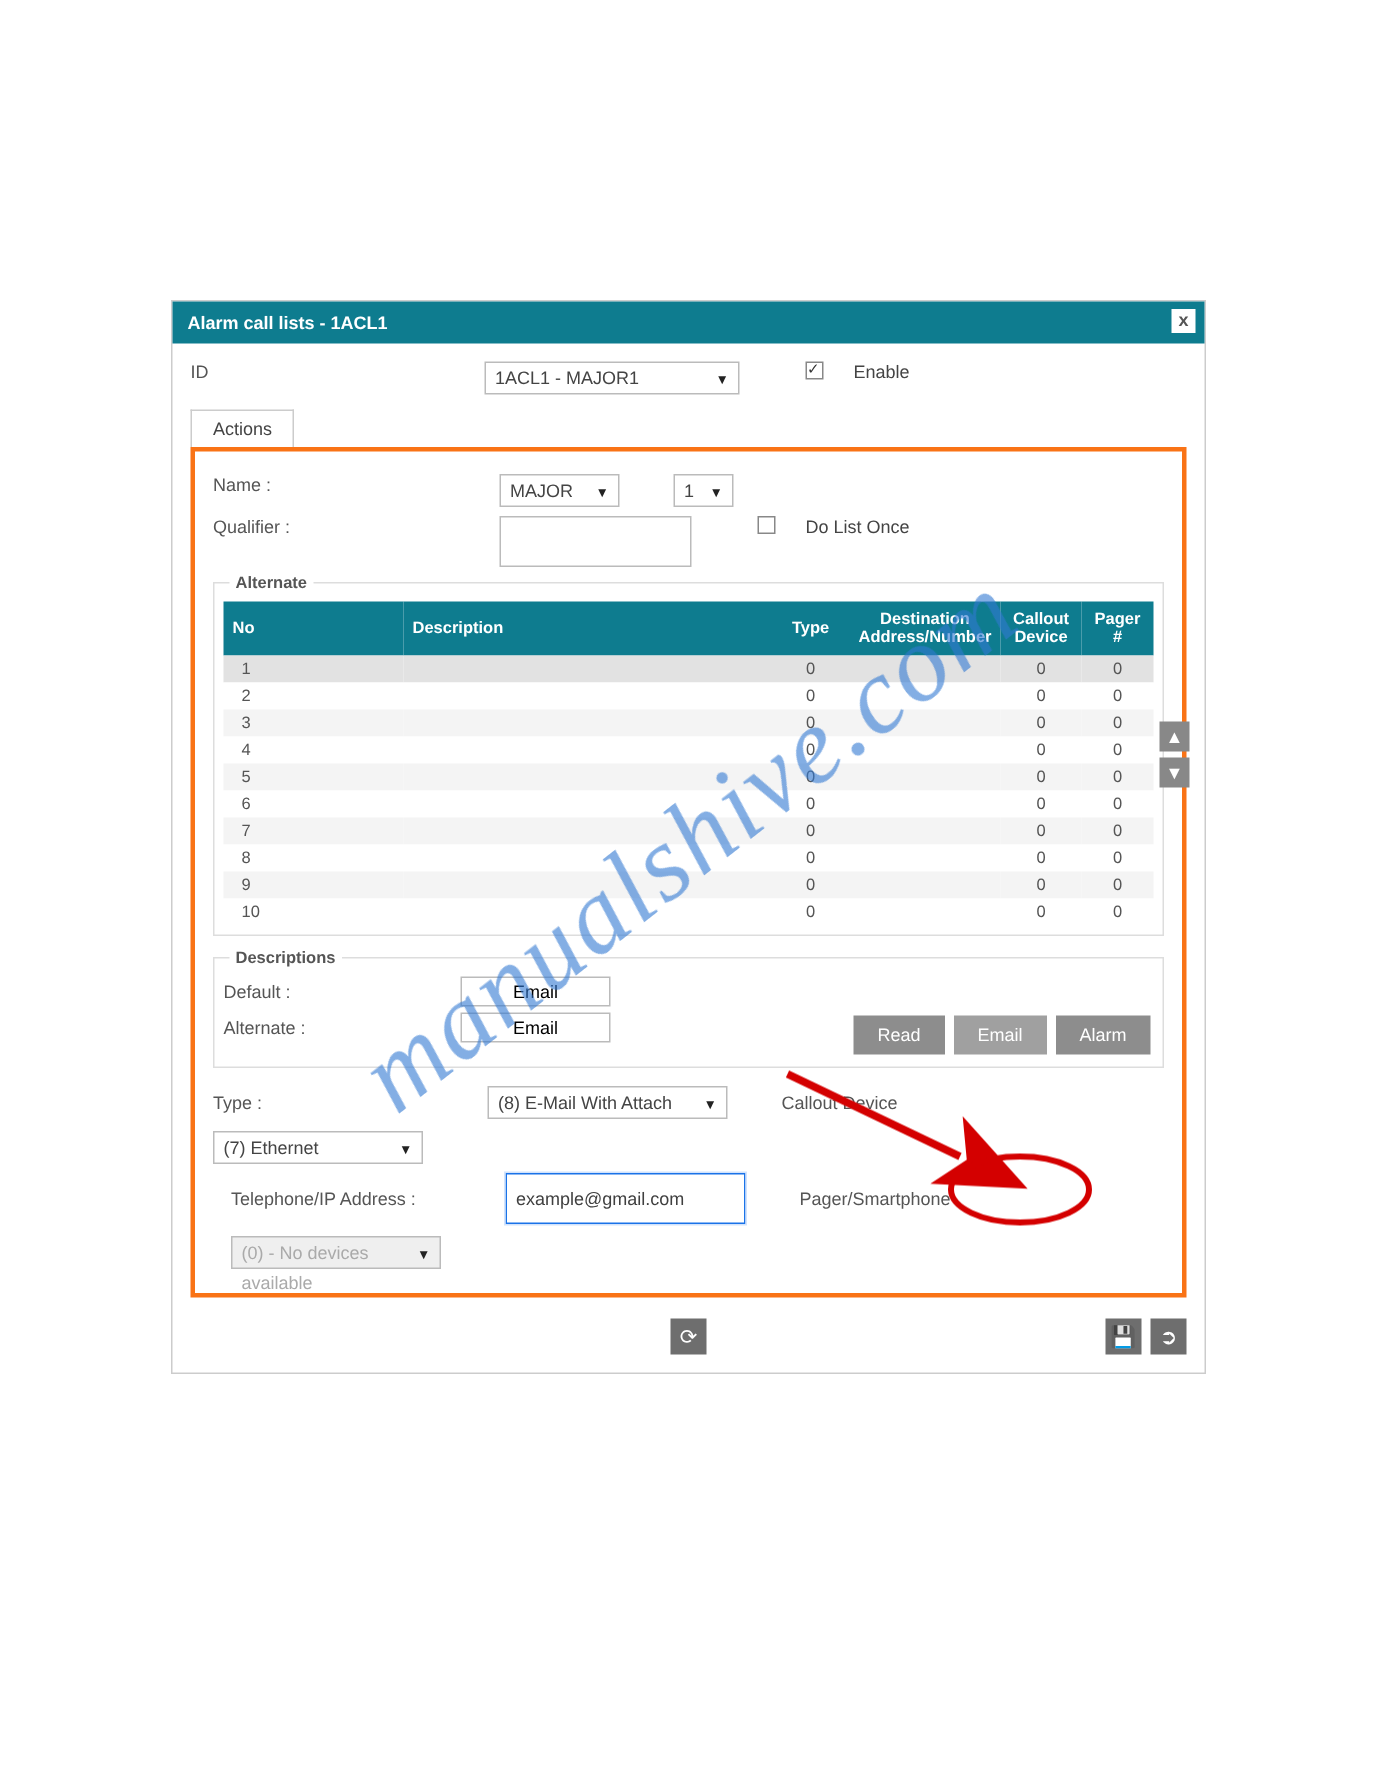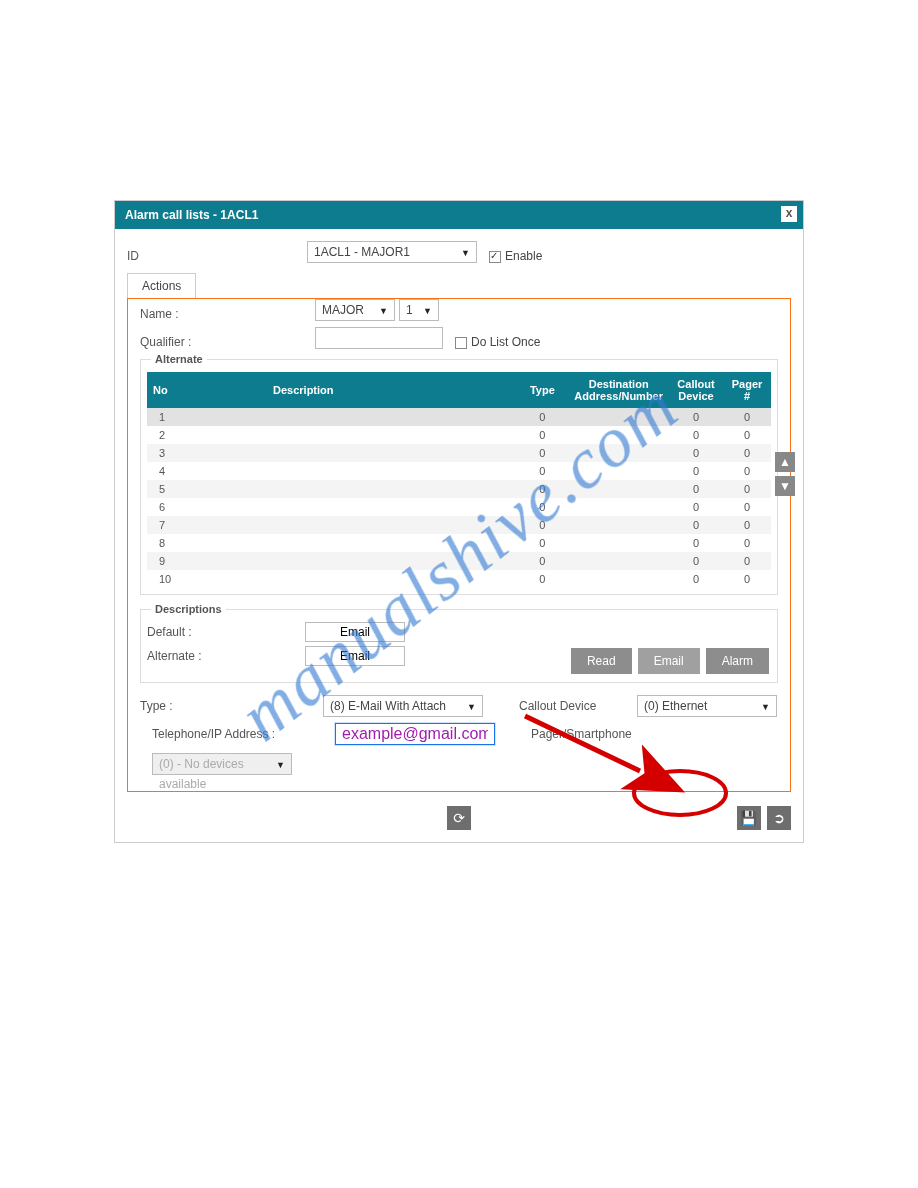--- a/index.html
+++ b/index.html
@@ -36,22 +36,23 @@
     text-align: center;
     line-height: 15px;
     font-weight: bold;
     cursor: pointer;
   }
   .body {
     padding: 12px 12px 8px 12px;
   }
   .row {
     display: flex;
-    align-items: flex-end;
+    align-items: flex-start;
     margin-bottom: 6px;
+    gap: 16px;
   }
   .label-col {
     width: 180px;
     color: #555;
   }
   .label-col-sm {
     width: 175px;
     color: #555;
   }
   .select {
@@ -73,24 +74,24 @@
     color: #222;
   }
   .select.w170 { width: 170px; }
   .select.w80 { width: 80px; }
   .select.w40 { width: 40px; }
   .select.w160 { width: 160px; }
   .select.w140 { width: 140px; }
 
   .input {
     border: 1px solid #bbb;
-    height: 22px;
+    height: 34px;
     padding: 0 6px;
-    font-size: 16px;
-    color: #a21caf;
+    font-size: 12px;
+    color: #404040;
   }
   .input.w128 { width: 128px; }
   .input.w160 { width: 160px; }
   .input.focus { border: 1px solid #1a73e8; outline:1px solid #d2e3fc; }
 
   .checkbox {
     width: 12px;
     height: 12px;
     border: 1px solid #888;
     display: inline-block;
@@ -116,22 +117,22 @@
     border: 1px solid #ccc;
     border-bottom: none;
     background: #fff;
     padding: 5px 14px;
     font-size: 12px;
     color: #444;
     position: relative;
     z-index:2;
   }
   .tab-panel {
-    border: 1px solid #f97316;
-    padding: 0 12px 12px 12px;
+    border: 3px solid #f97316;
+    padding: 15px 12px 12px 12px;
     position: relative;
   }
 
   .fieldset {
     border: 1px solid #ddd;
     margin-top: 10px;
     padding: 6px 6px 6px 6px;
     position: relative;
   }
   .fieldset-title {
@@ -421,21 +422,21 @@
           <button class="btn update">Email</button>
           <button class="btn">Alarm</button>
         </div>
       </div>
 
       <div class="lower-row">
         <span class="col-l">Type :</span>
         <span class="select w160">(8) E-Mail With Attach</span>
         <span class="spacer"></span>
         <span class="col-l2">Callout Device</span>
-        <span class="select w140">(0) Ethernet</span>
+        <span class="select w140">(7) Ethernet</span>
       </div>
       <div class="lower-row" style="margin-top:6px;margin-left:12px;">
         <span class="col-l">Telephone/IP Address :</span>
         <input class="input w160 focus" value="example@gmail.com" style="">
         <span class="spacer"></span>
         <span class="col-l2">Pager/Smartphone</span>
         <span class="select w140 disabled-select">(0) - No devices available</span>
       </div>
 
     </div>

